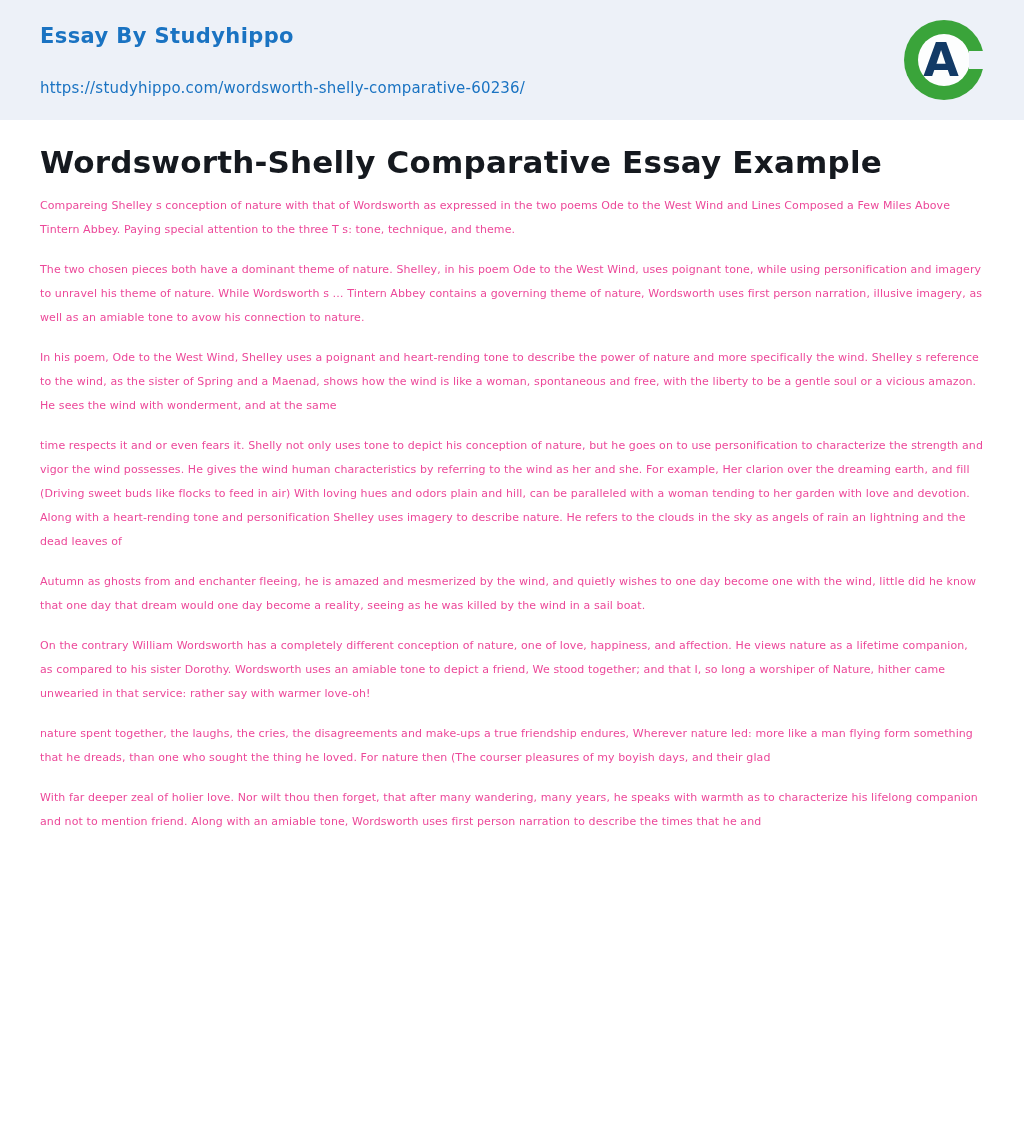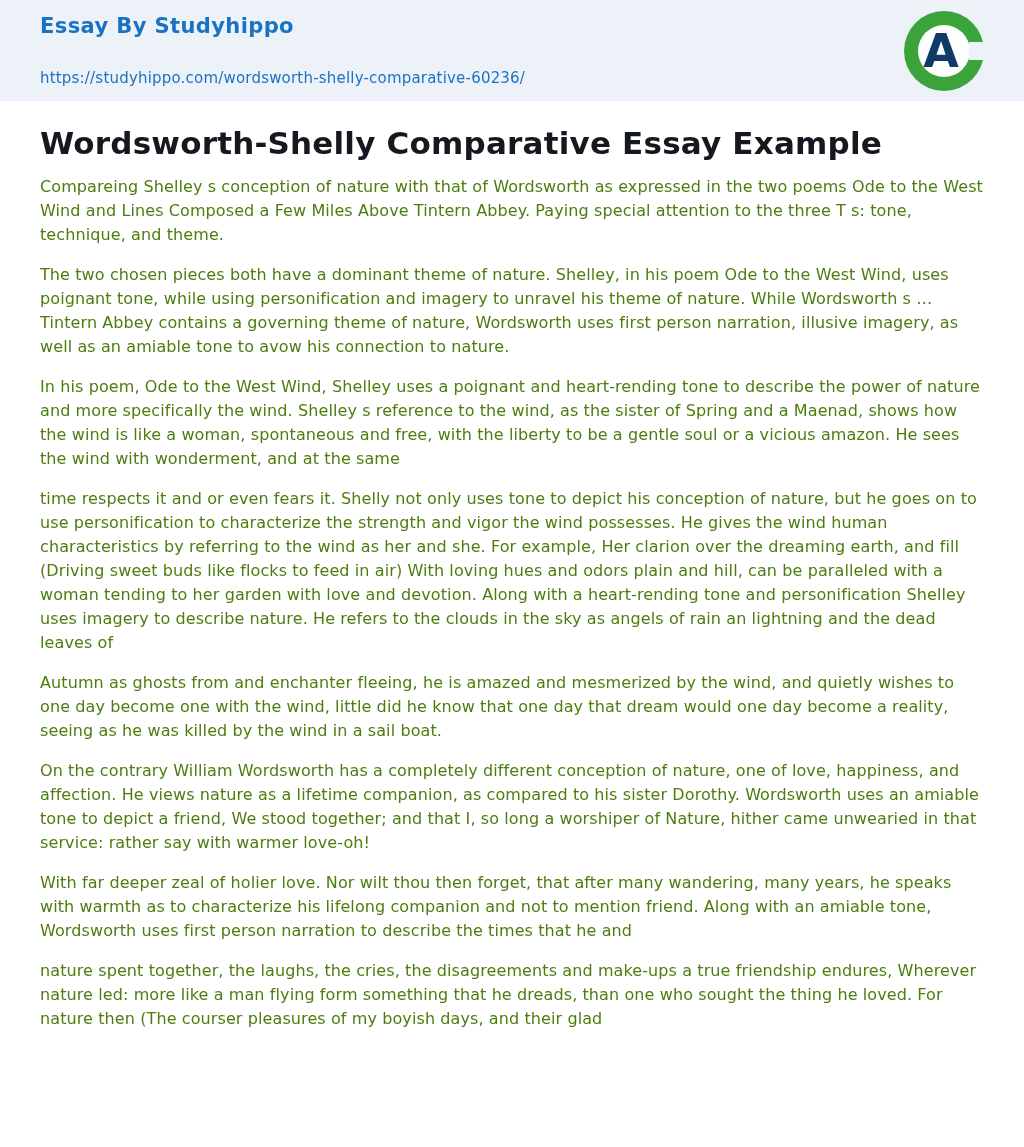--- a/index.html
+++ b/index.html
@@ -7,21 +7,21 @@
   body {
     font-family: "DejaVu Sans", "Liberation Sans", sans-serif;
     background: #ffffff;
     color: #3f4a5a;
   }
   .page { width: 1024px; min-height: 1147px; background: #ffffff; }
 
   
   .header {
     background: #edf1f8;
-    height: 101px;
+    height: 120px;
     padding: 0 40px;
     display: flex;
     align-items: center;
     justify-content: space-between;
   }
   .header-left { display: flex; flex-direction: column; }
   .site-title {
     color: #1a73c2;
     font-size: 21px;
     font-weight: 700;
@@ -70,23 +70,23 @@
   .article { padding: 24px 40px 40px 40px; }
   .essay-title {
     color: #15191f;
     font-size: 31px;
     font-weight: 700;
     letter-spacing: 0.2px;
     margin-bottom: 13px;
     line-height: 1.2;
   }
   .para {
-    font-size: 16px;
+    font-size: 11px;
     line-height: 24px;
-    color: #4d7c0f;
+    color: #ec4899;
     margin-bottom: 16px;
     letter-spacing: 0.1px;
   }
   .para:last-child { margin-bottom: 0; }
 </style>
 </head>
 <body>
 
 <div class="page">
 
@@ -104,17 +104,17 @@
 
   <div class="article">
     <h1 class="essay-title">Wordsworth-Shelly Comparative Essay Example</h1>
 
     <p class="para">Compareing Shelley s conception of nature with that of Wordsworth as expressed in the two poems Ode to the West Wind and Lines Composed a Few Miles Above Tintern Abbey. Paying special attention to the three T s: tone, technique, and theme.</p>
     <p class="para">The two chosen pieces both have a dominant theme of nature. Shelley, in his poem Ode to the West Wind, uses poignant tone, while using personification and imagery to unravel his theme of nature. While Wordsworth s … Tintern Abbey contains a governing theme of nature, Wordsworth uses first person narration, illusive imagery, as well as an amiable tone to avow his connection to nature.</p>
     <p class="para">In his poem, Ode to the West Wind, Shelley uses a poignant and heart-rending tone to describe the power of nature and more specifically the wind. Shelley s reference to the wind, as the sister of Spring and a Maenad, shows how the wind is like a woman, spontaneous and free, with the liberty to be a gentle soul or a vicious amazon. He sees the wind with wonderment, and at the same</p>
     <p class="para">time respects it and or even fears it. Shelly not only uses tone to depict his conception of nature, but he goes on to use personification to characterize the strength and vigor the wind possesses. He gives the wind human characteristics by referring to the wind as her and she. For example, Her clarion over the dreaming earth, and fill (Driving sweet buds like flocks to feed in air) With loving hues and odors plain and hill, can be paralleled with a woman tending to her garden with love and devotion. Along with a heart-rending tone and personification Shelley uses imagery to describe nature. He refers to the clouds in the sky as angels of rain an lightning and the dead leaves of</p>
     <p class="para">Autumn as ghosts from and enchanter fleeing, he is amazed and mesmerized by the wind, and quietly wishes to one day become one with the wind, little did he know that one day that dream would one day become a reality, seeing as he was killed by the wind in a sail boat.</p>
     <p class="para">On the contrary William Wordsworth has a completely different conception of nature, one of love, happiness, and affection. He views nature as a lifetime companion, as compared to his sister Dorothy. Wordsworth uses an amiable tone to depict a friend, We stood together; and that I, so long a worshiper of Nature, hither came unwearied in that service: rather say with warmer love-oh!</p>
+    <p class="para">nature spent together, the laughs, the cries, the disagreements and make-ups a true friendship endures, Wherever nature led: more like a man flying form something that he dreads, than one who sought the thing he loved. For nature then (The courser pleasures of my boyish days, and their glad</p>
     <p class="para">With far deeper zeal of holier love. Nor wilt thou then forget, that after many wandering, many years, he speaks with warmth as to characterize his lifelong companion and not to mention friend. Along with an amiable tone, Wordsworth uses first person narration to describe the times that he and</p>
-    <p class="para">nature spent together, the laughs, the cries, the disagreements and make-ups a true friendship endures, Wherever nature led: more like a man flying form something that he dreads, than one who sought the thing he loved. For nature then (The courser pleasures of my boyish days, and their glad</p>
   </div>
 
 </div>
 
 </body></html>

